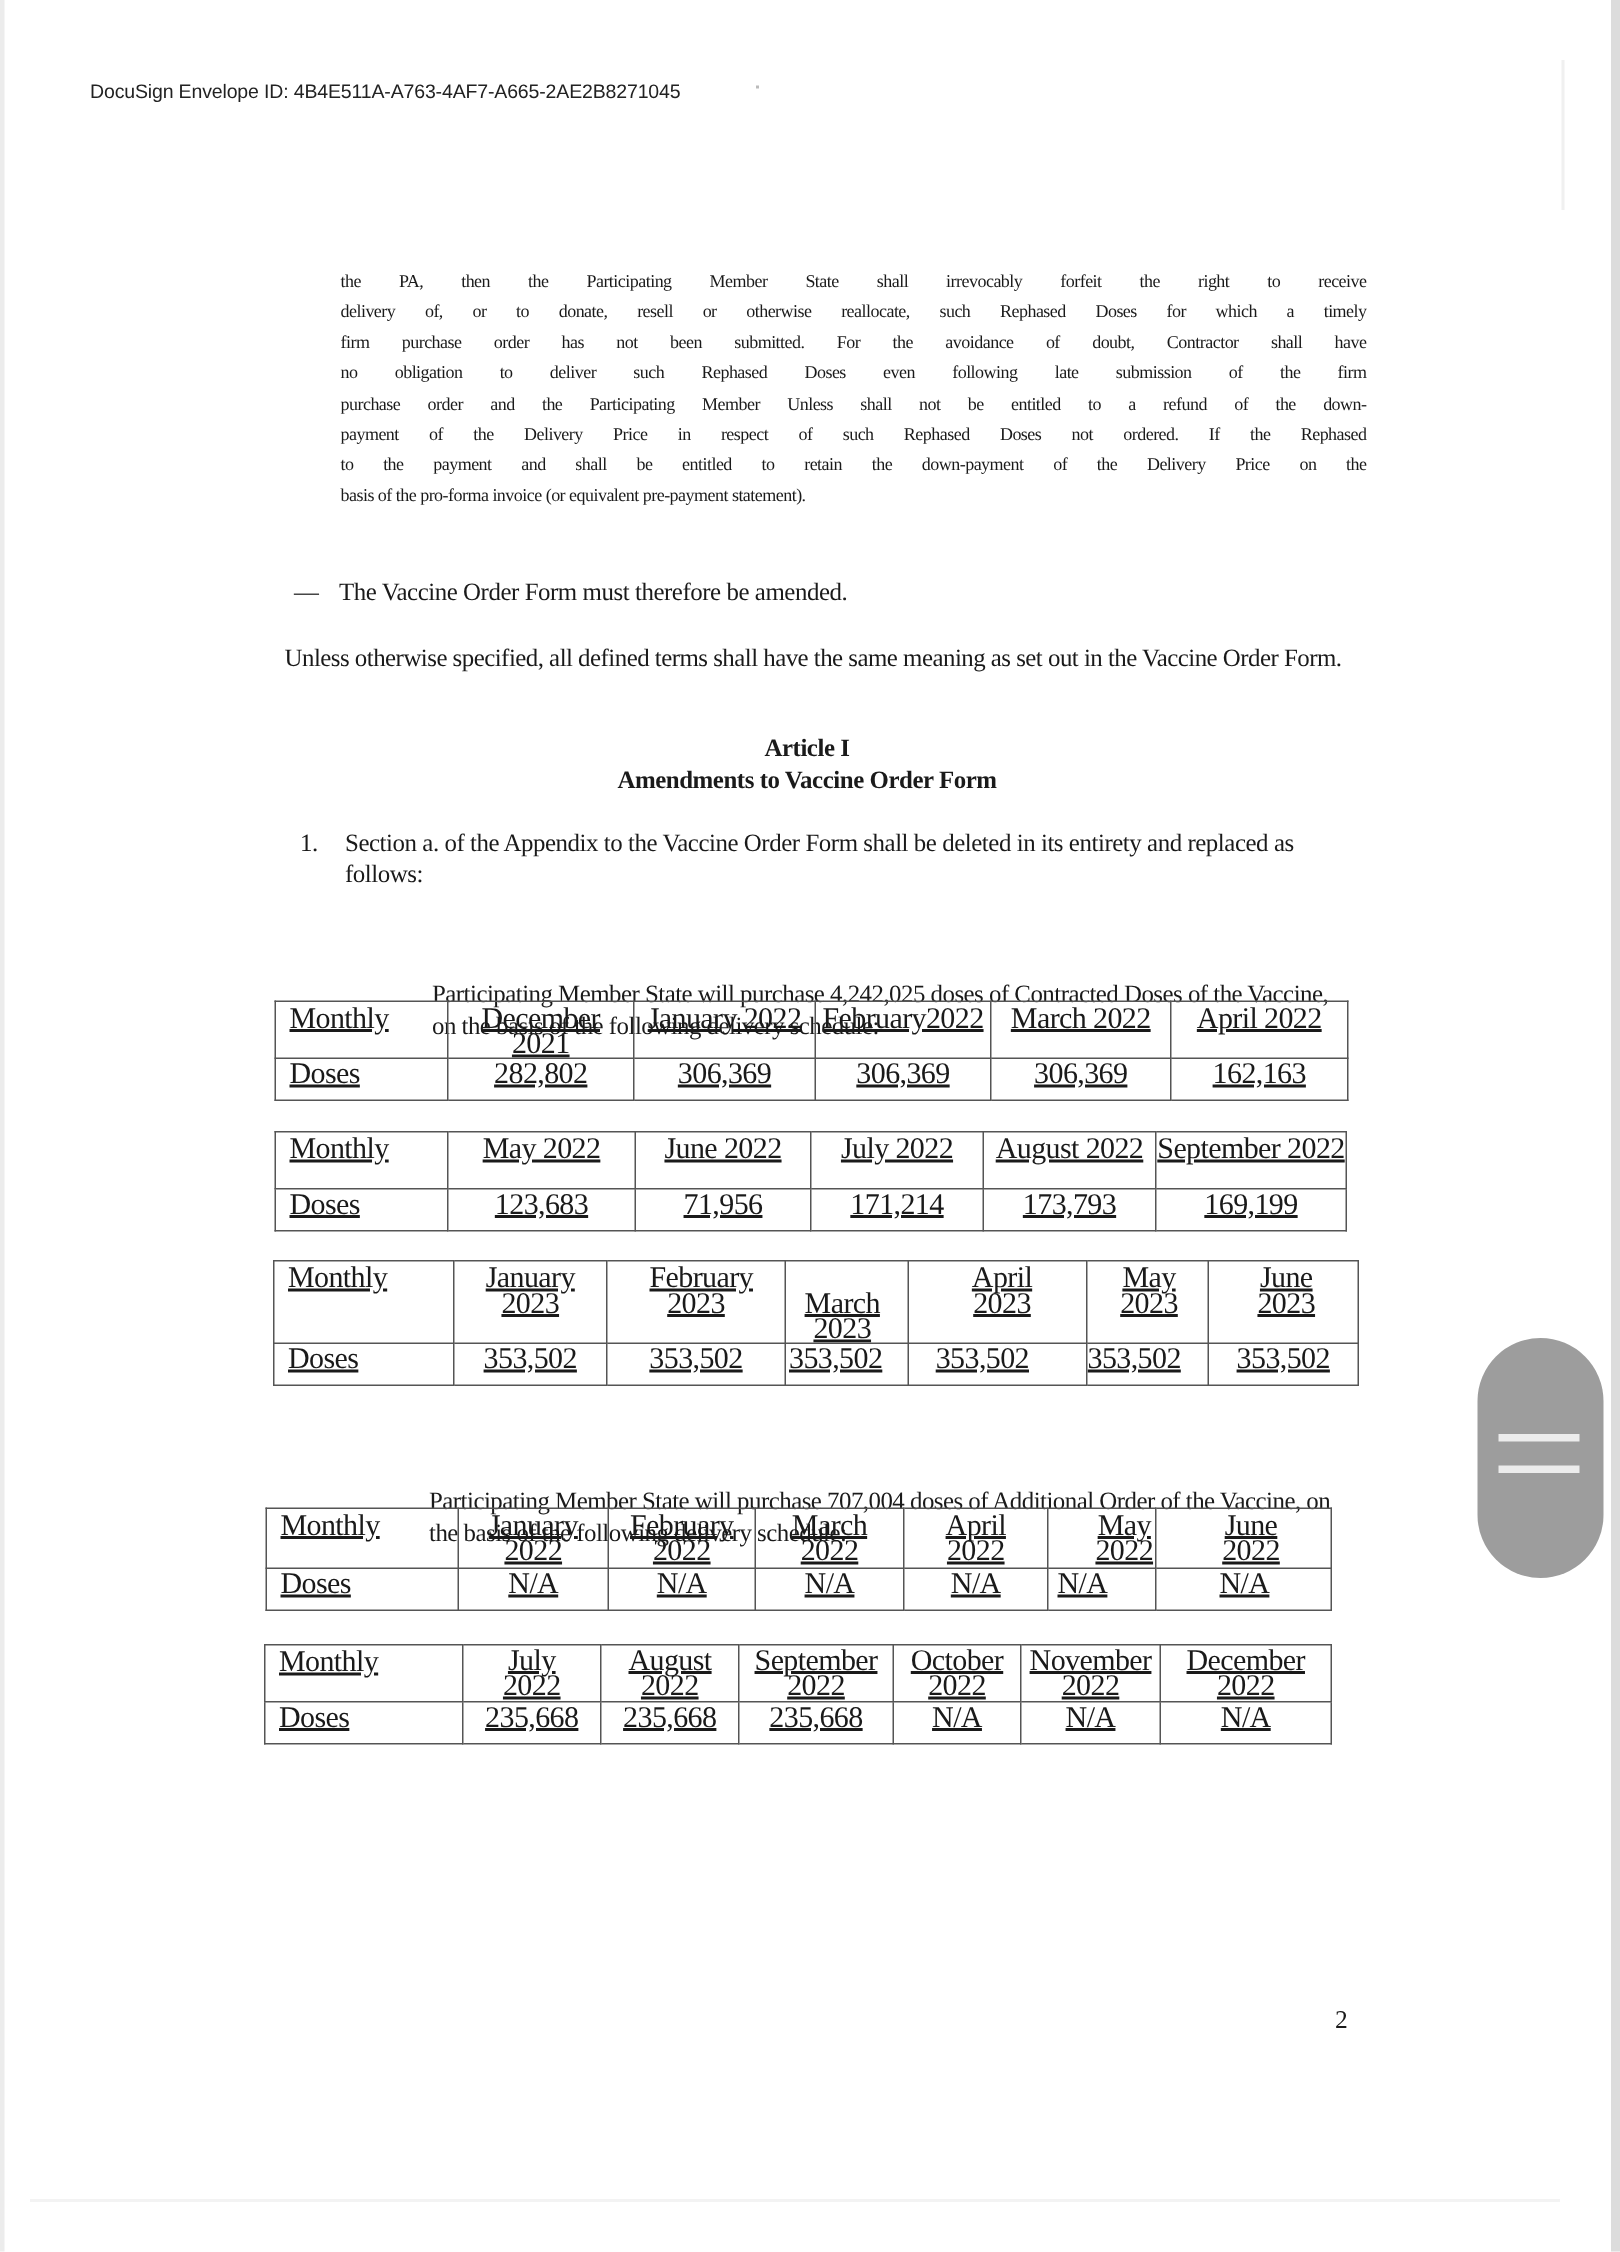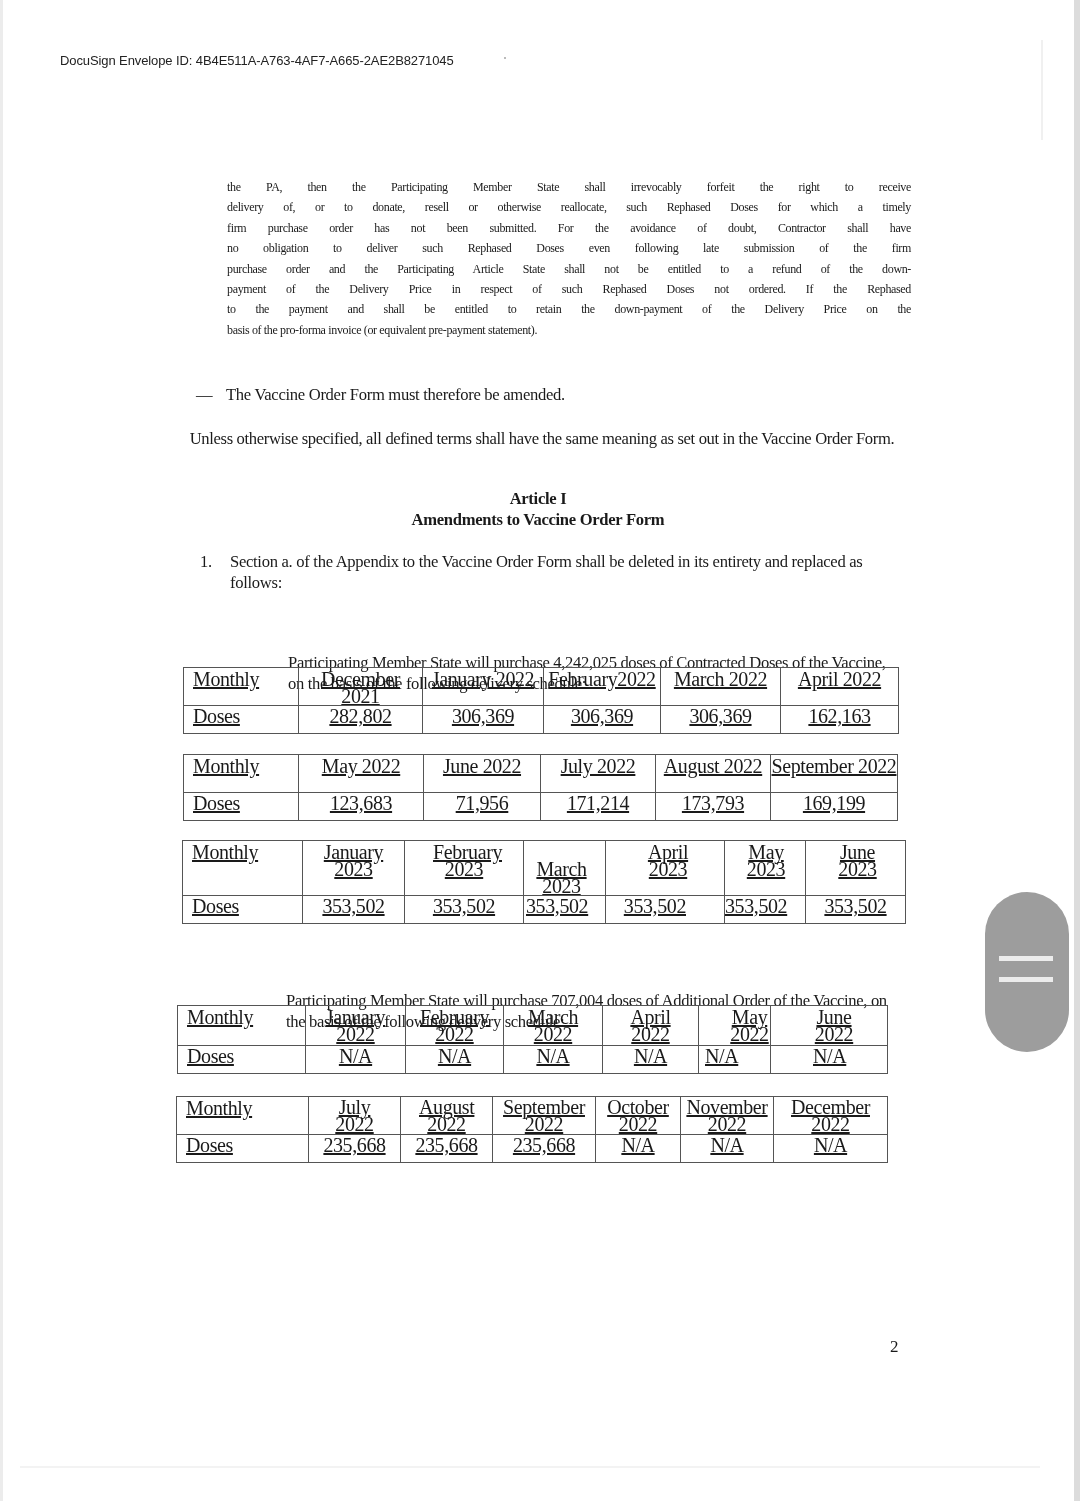--- a/index.html
+++ b/index.html
@@ -47,21 +47,21 @@
 <div class="faint-hline"></div>
 
 <div class="envelope">DocuSign Envelope ID: 4B4E511A-A763-4AF7-A665-2AE2B8271045</div>
 <div class="dot"></div>
 
 <div class="para">
   <span class="line">the PA, then the Participating Member State shall irrevocably forfeit the right to receive</span>
   <span class="line">delivery of, or to donate, resell or otherwise reallocate, such Rephased Doses for which a timely</span>
   <span class="line">firm purchase order has not been submitted. For the avoidance of doubt, Contractor shall have</span>
   <span class="line">no obligation to deliver such Rephased Doses even following late submission of the firm</span>
-  <span class="line">purchase order and the Participating Article State shall not be entitled to a refund of the down-</span>
+  <span class="line">purchase order and the Participating Member Unless shall not be entitled to a refund of the down-</span>
   <span class="line">payment of the Delivery Price in respect of such Rephased Doses not ordered.  If the Rephased</span>
   <span class="line">to the payment and shall be entitled to retain the down-payment of the Delivery Price on the</span>
   <span class="line last">basis of the pro-forma invoice (or equivalent pre-payment statement).</span>
 </div>
 
 <div class="bullet">
   <span class="dash">—</span><span>The Vaccine Order Form must therefore be amended.</span>
 </div>
 
 <div class="unless">Unless otherwise specified, all defined terms shall have the same meaning as set out in the Vaccine Order Form.</div>

